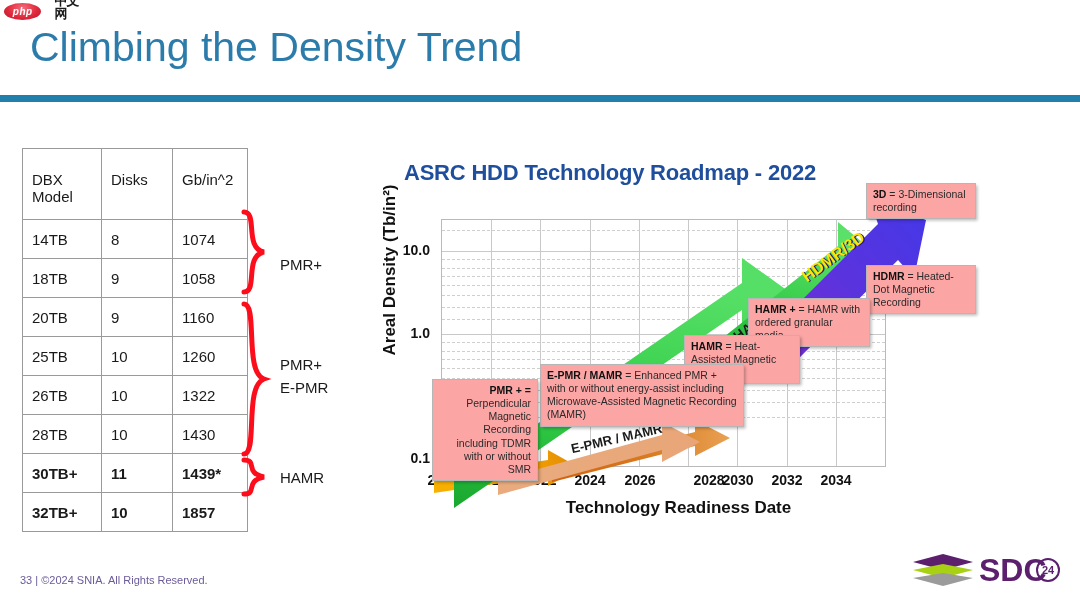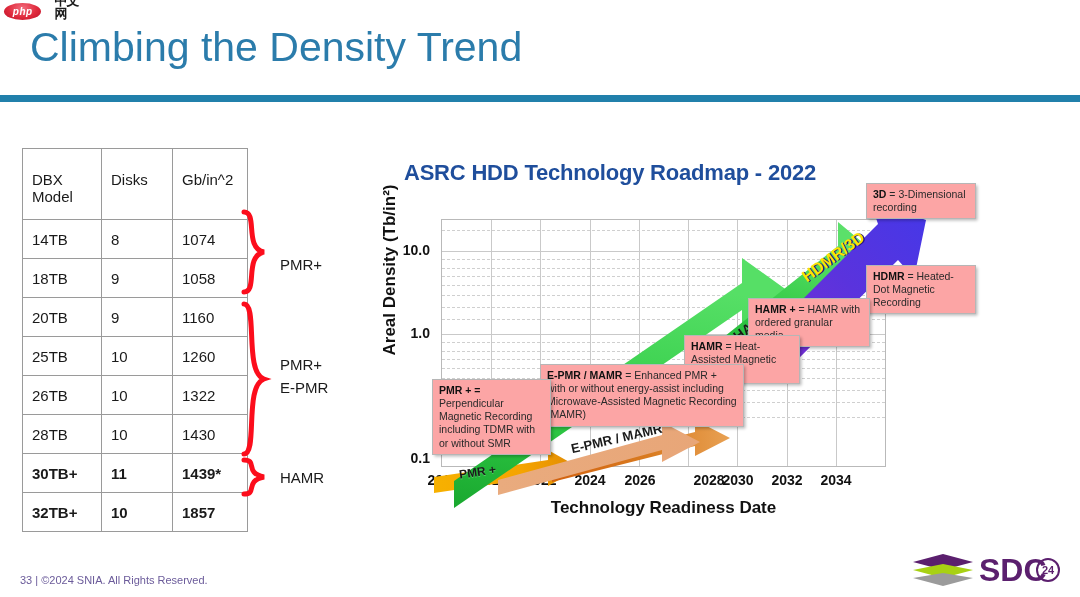--- a/index.html
+++ b/index.html
@@ -62,21 +62,21 @@
   #plot-frame .hminor{position:absolute;left:0;right:0;height:0;border-top:1px dashed #cfcfcf;}
 
   .ylab{position:absolute;font-size:14px;font-weight:bold;color:#111;text-align:right;width:48px;}
   .xlab{position:absolute;font-size:14px;font-weight:bold;color:#111;text-align:center;width:50px;top:322px;}
   #yaxis-title{
     position:absolute;left:-55px;top:110px;width:230px;
     transform:rotate(-90deg);transform-origin:50% 50%;
     font-size:17px;font-weight:bold;color:#111;text-align:center;
   }
   #xaxis-title{
-    position:absolute;left:111px;top:348px;width:445px;text-align:center;
+    position:absolute;left:126px;top:348px;width:445px;text-align:center;
     font-size:17px;font-weight:bold;color:#111;
   }
 
   
   #arrows{position:absolute;left:0;top:0;width:740px;height:390px;pointer-events:none;}
   .arrow-text{
     position:absolute;font-weight:bold;color:#1a1a1a;white-space:nowrap;
     text-shadow:0 1px 0 rgba(255,255,255,.25);
   }
 
@@ -311,21 +311,21 @@
 </div>
 
 <div class="callout" style="left:684px;top:335px;width:116px;">
   <b>HAMR</b><span> = Heat-Assisted Magnetic Recording</span>
 </div>
 
 <div class="callout" style="left:540px;top:364px;width:204px;">
   <b>E-PMR / MAMR</b><span> = Enhanced PMR + with or without energy-assist including Microwave-Assisted Magnetic Recording (MAMR)</span>
 </div>
 
-<div class="callout" style="left:432px;top:379px;width:119px;">
+<div class="callout" style="left:432px;top:379px;width:106px;text-align:right;">
   <b>PMR + =</b><span> Perpendicular Magnetic Recording including TDMR with or without SMR</span>
 </div>
 
 <div id="footer-text">33 | ©2024 SNIA. All Rights Reserved.</div>
 
 <div id="sdc-logo">
   <svg width="160" height="42" viewBox="0 0 160 42" aria-hidden="true">
     <g>
       <polygon points="38,6 68,14 38,22 8,14" fill="#5b1f6e"></polygon>
       <polygon points="38,16 68,22 38,30 8,22" fill="#a8d113"></polygon>

